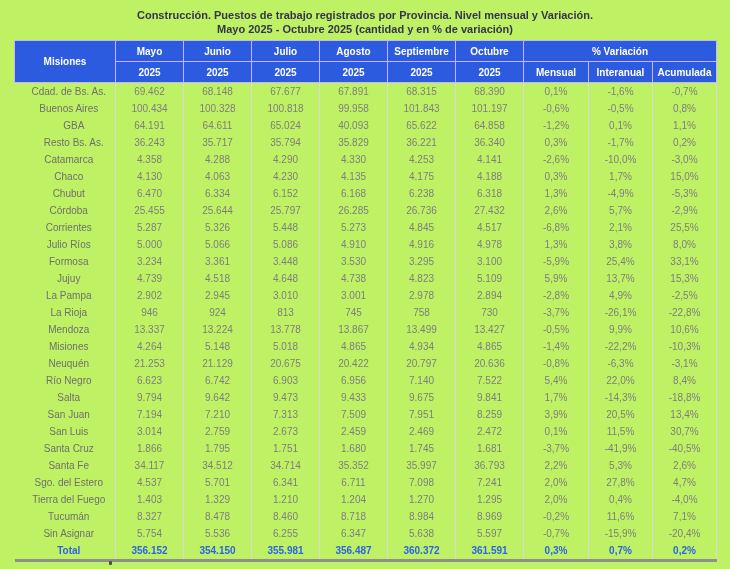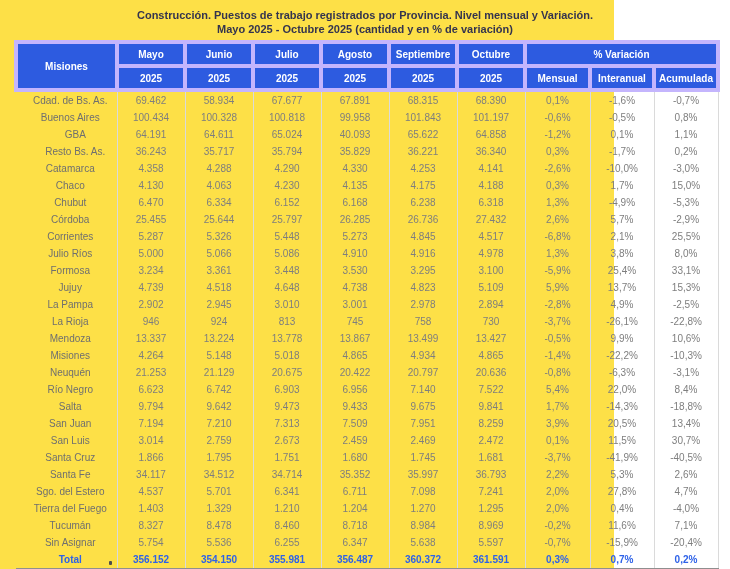--- a/index.html
+++ b/index.html
@@ -6,27 +6,27 @@
     --header-bg:#2d5be0;
     --total-color:#2e62e8;
     --grid-line:#dadada;
     --body-text:#7e7e7e;
     --prov-text:#6f6f6f;
     --title-color:#34344e;
     --bottom-border:#8f8f8f;
   }
   html,body{margin:0;padding:0;background:#ffffff;}
   body{width:730px;height:569px;font-family:"Liberation Sans",sans-serif;position:relative;overflow:hidden;}
-  .page{position:relative;width:614px;height:569px;background:#fde047;}
+  .page{position:relative;width:730px;height:569px;background:#bef264;}
   .title{position:absolute;top:8px;left:0;width:730px;text-align:center;
          font-weight:bold;font-size:11px;line-height:1.3;color:var(--title-color);}
   table{position:absolute;left:14px;top:40px;width:702px;border-collapse:collapse;table-layout:fixed;border-spacing:0;}
   thead th{background:var(--header-bg);color:#ffffff;font-weight:bold;font-size:10px;
            text-align:center;vertical-align:middle;height:20px;padding:0 1px;
-           border:4px solid #c4b5fd;}
+           border:1px solid #c4b5fd;}
   thead{border:1px solid #cfcfcf;}
   tbody td{height:17px;padding:0;font-size:10px;color:var(--body-text);text-align:center;
            vertical-align:middle;border-right:1px solid var(--grid-line);white-space:nowrap;overflow:hidden;}
   tbody td.prov{color:var(--prov-text);text-align:center;padding-left:8px;}
   tbody td.prov.indent{padding-left:18px;}
   tbody tr.total td{color:var(--total-color);font-weight:bold;border-bottom:3px solid var(--bottom-border);}
   tbody tr.total td.prov{color:var(--total-color);}
   .artifact{position:absolute;left:109px;top:561px;width:3px;height:4px;background:#4d4d4d;border-radius:1px;}
 </style>
 </head>
@@ -71,21 +71,21 @@
           <th>2025</th>
           <th>Mensual</th>
           <th>Interanual</th>
           <th>Acumulada</th>
         </tr>
       </thead>
     <tbody id="table-body">
         <tr>
           <td class="prov">Cdad. de Bs. As.</td>
           <td>69.462</td>
-          <td>58.934</td>
+          <td>68.148</td>
           <td>67.677</td>
           <td>67.891</td>
           <td>68.315</td>
           <td>68.390</td>
           <td>0,1%</td>
           <td>-1,6%</td>
           <td>-0,7%</td>
         </tr>
         <tr>
           <td class="prov">Buenos Aires</td>

